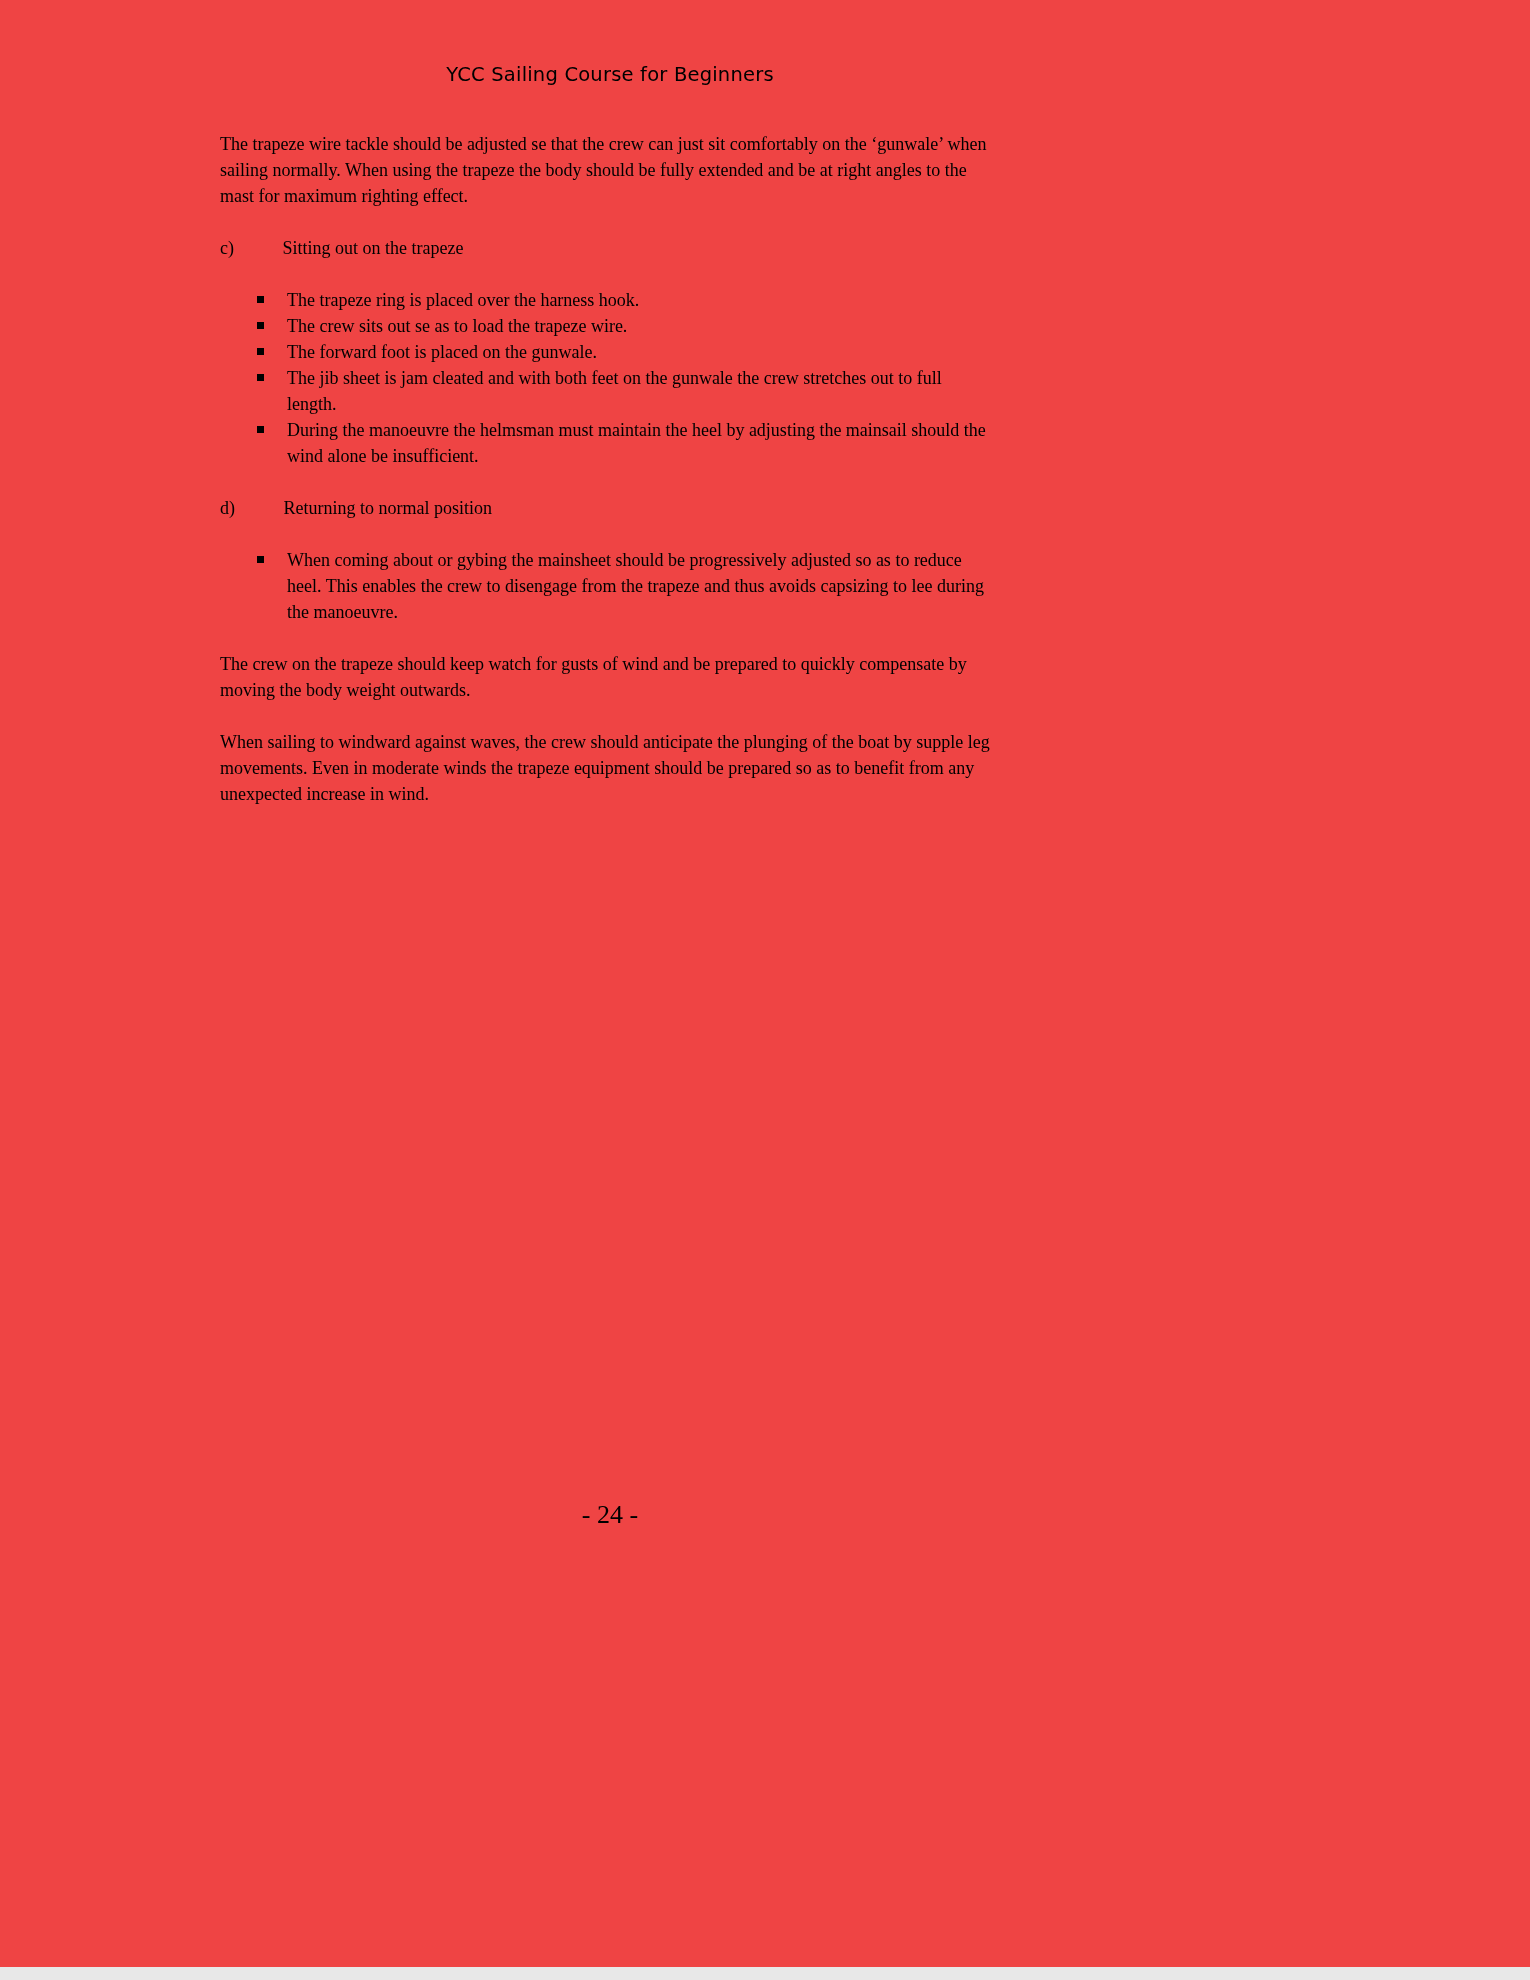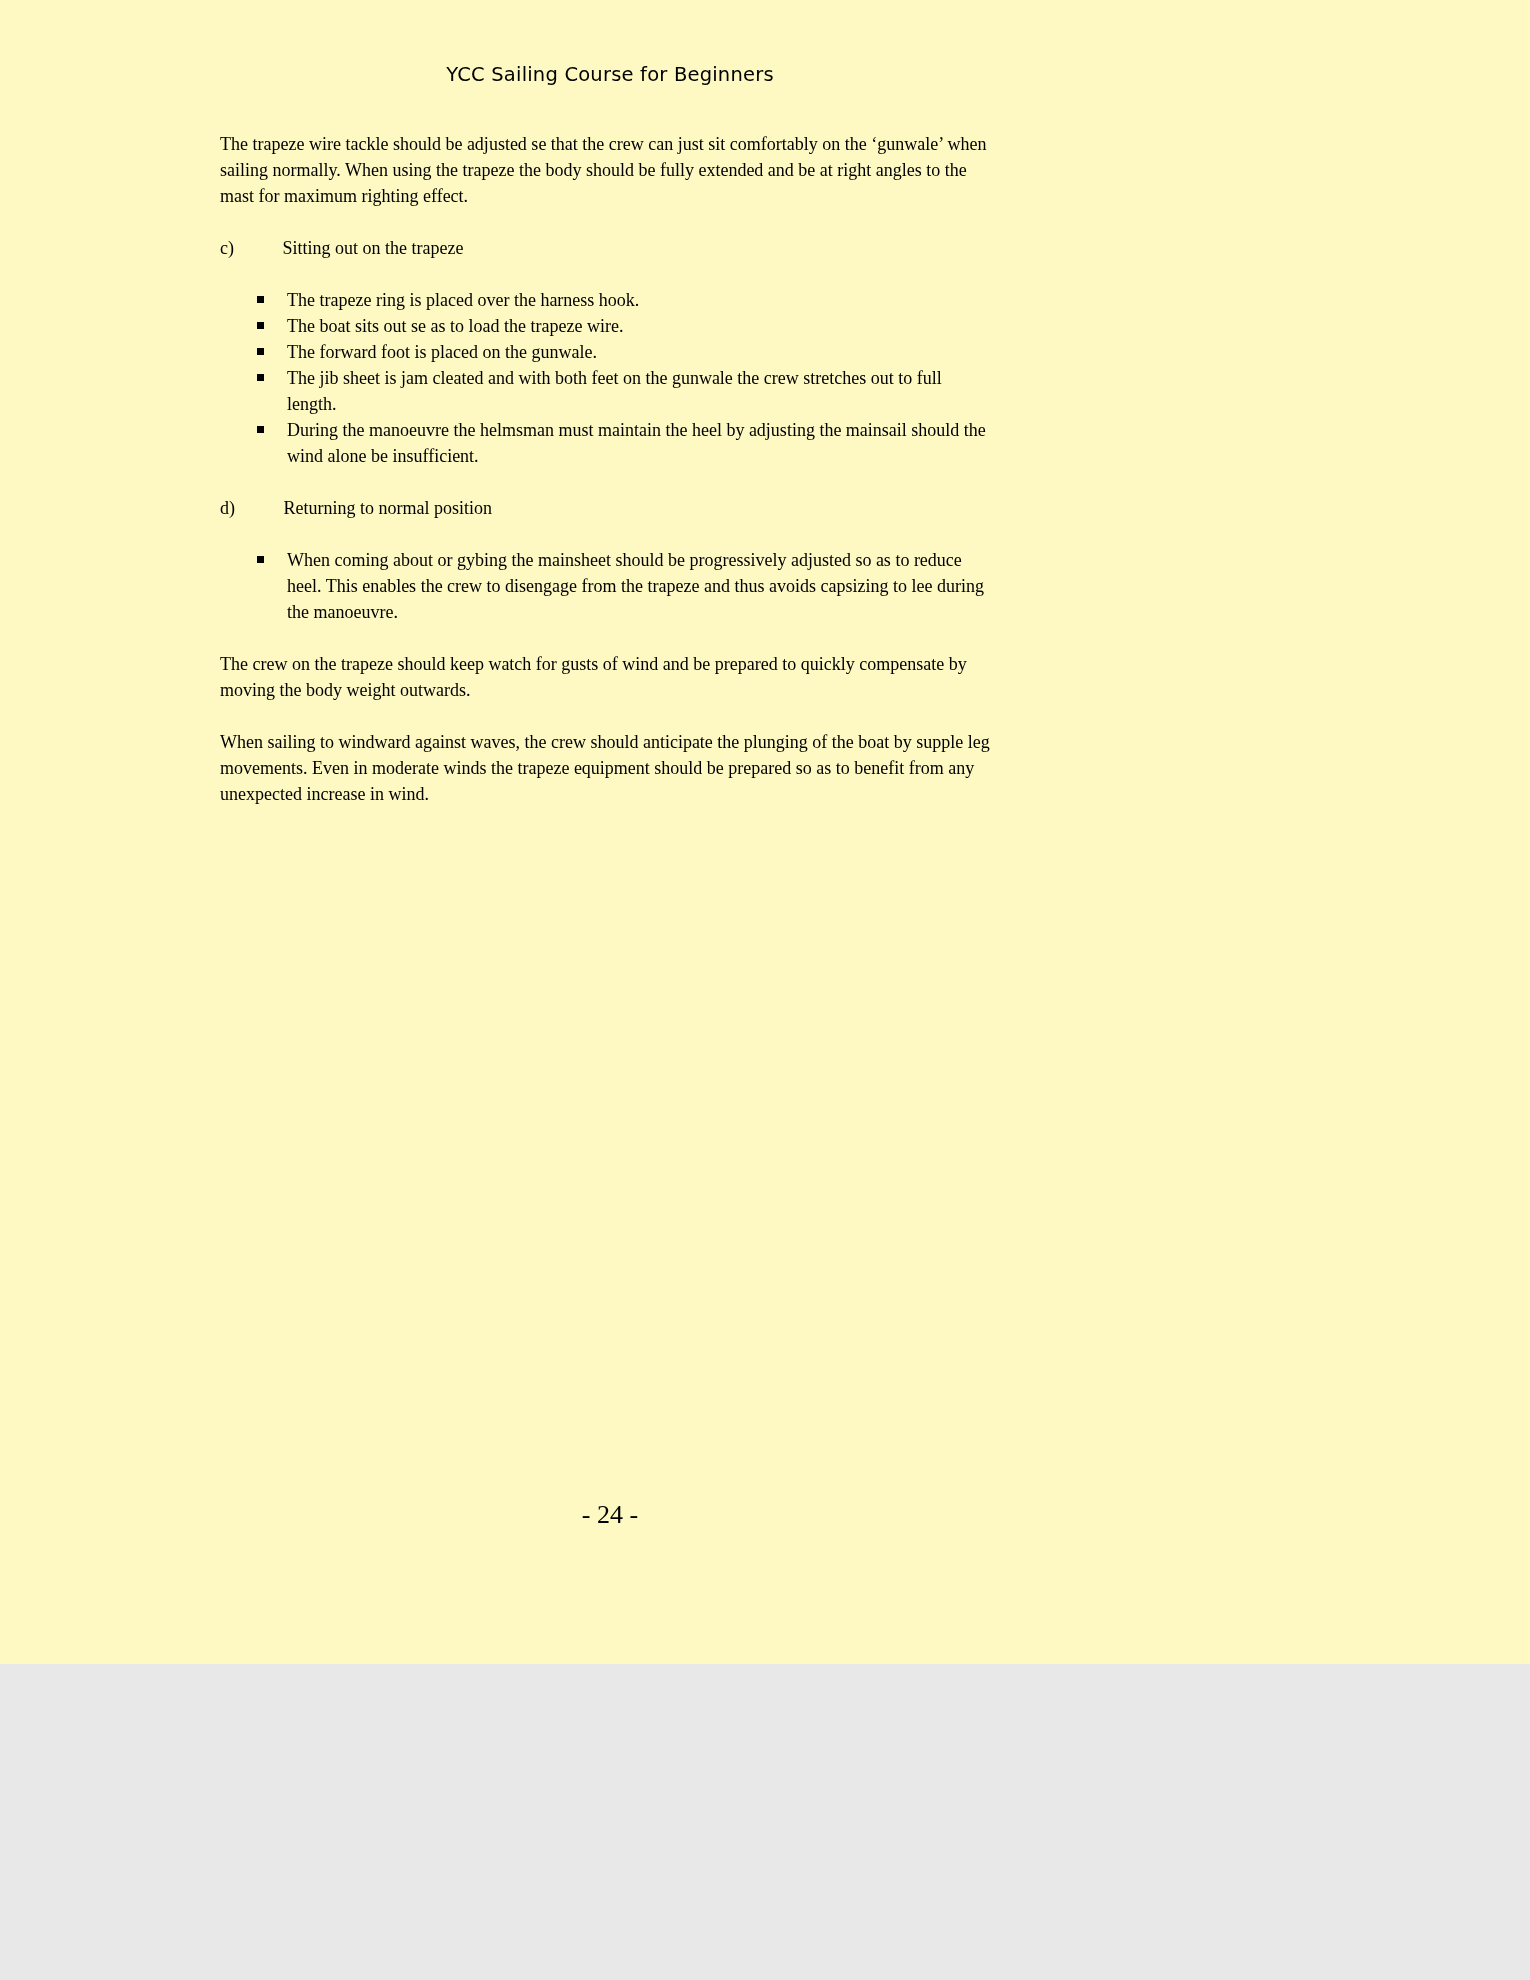--- a/index.html
+++ b/index.html
@@ -2,23 +2,23 @@
 <html><head>
 <meta charset="utf-8">
 <style>
   * { box-sizing: border-box; }
   html, body { margin: 0; padding: 0; }
   body { background: #e8e8e8; }
 
   .page {
     position: relative;
     width: 1530px;
-    height: 1664px;
+    height: 1967px;
     margin: 0 auto;
-    background: #fef9c3;
+    background: #ef4444;
     font-family: "Liberation Serif", serif;
     color: #000000;
     overflow: hidden;
   }
 
   .doc-header {
     position: absolute;
     top: 63px;
     left: 220px;
     width: 780px;
@@ -80,21 +80,21 @@
   <header class="doc-header">YCC Sailing Course for Beginners</header>
 
   <main class="content">
 
     <p class="para">The trapeze wire tackle should be adjusted se that the crew can just sit comfortably on the ‘gunwale’ when sailing normally. When using the trapeze the body should be fully extended and be at right angles to the mast for maximum righting effect.</p>
 
     <p class="heading"><span class="prefix">c) </span><span class="title">Sitting out on the trapeze</span></p>
 
     <ul class="bullets">
       <li>The trapeze ring is placed over the harness hook.</li>
-      <li>The boat sits out se as to load the trapeze wire.</li>
+      <li>The crew sits out se as to load the trapeze wire.</li>
       <li>The forward foot is placed on the gunwale.</li>
       <li>The jib sheet is jam cleated and with both feet on the gunwale the crew stretches out to full length.</li>
       <li>During the manoeuvre the helmsman must maintain the heel by adjusting the mainsail should the wind alone be insufficient.</li>
     </ul>
 
     <p class="heading"><span class="prefix">d) </span><span class="title">Returning to normal position</span></p>
 
     <ul class="bullets">
       <li>When coming about or gybing the mainsheet should be progressively adjusted so as to reduce heel. This enables the crew to disengage from the trapeze and thus avoids capsizing to lee during the manoeuvre.</li>
     </ul>

